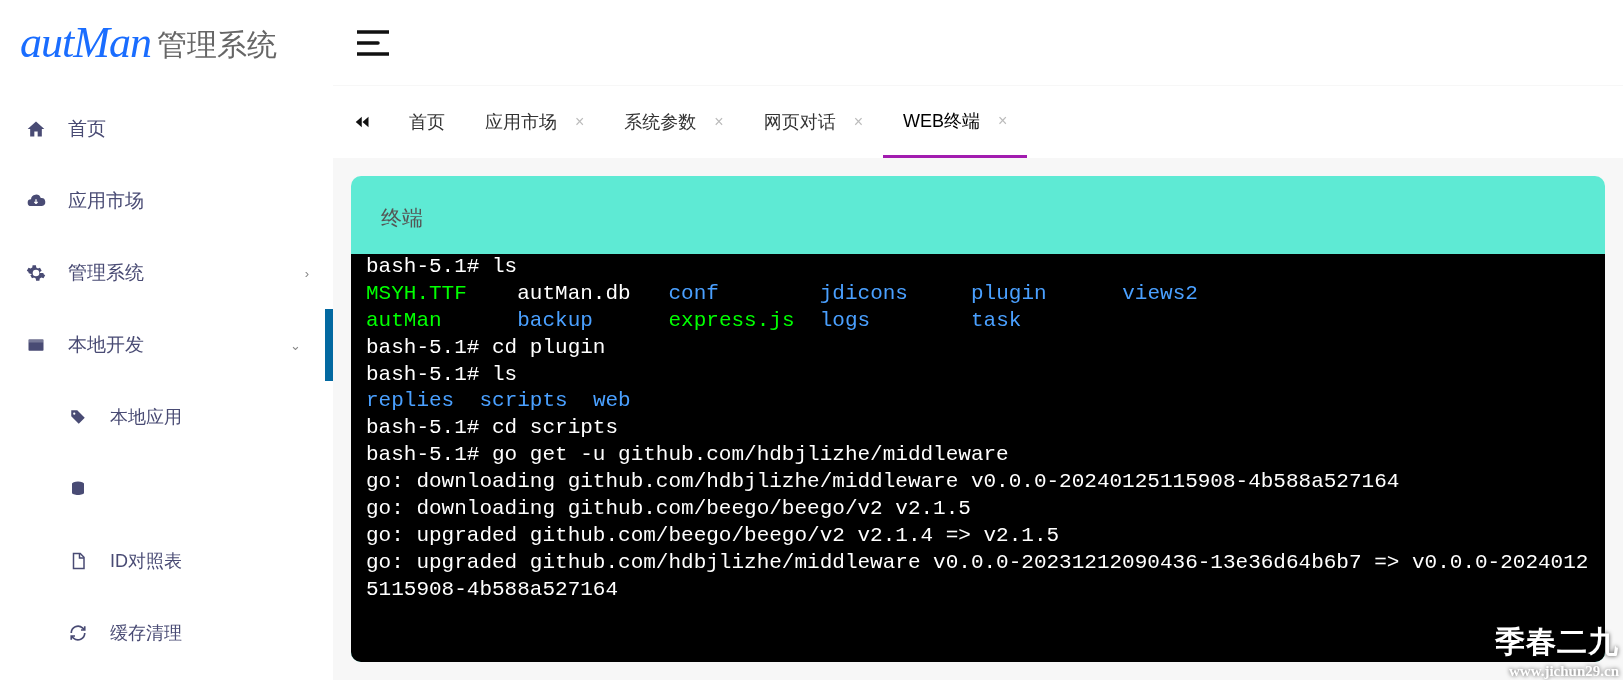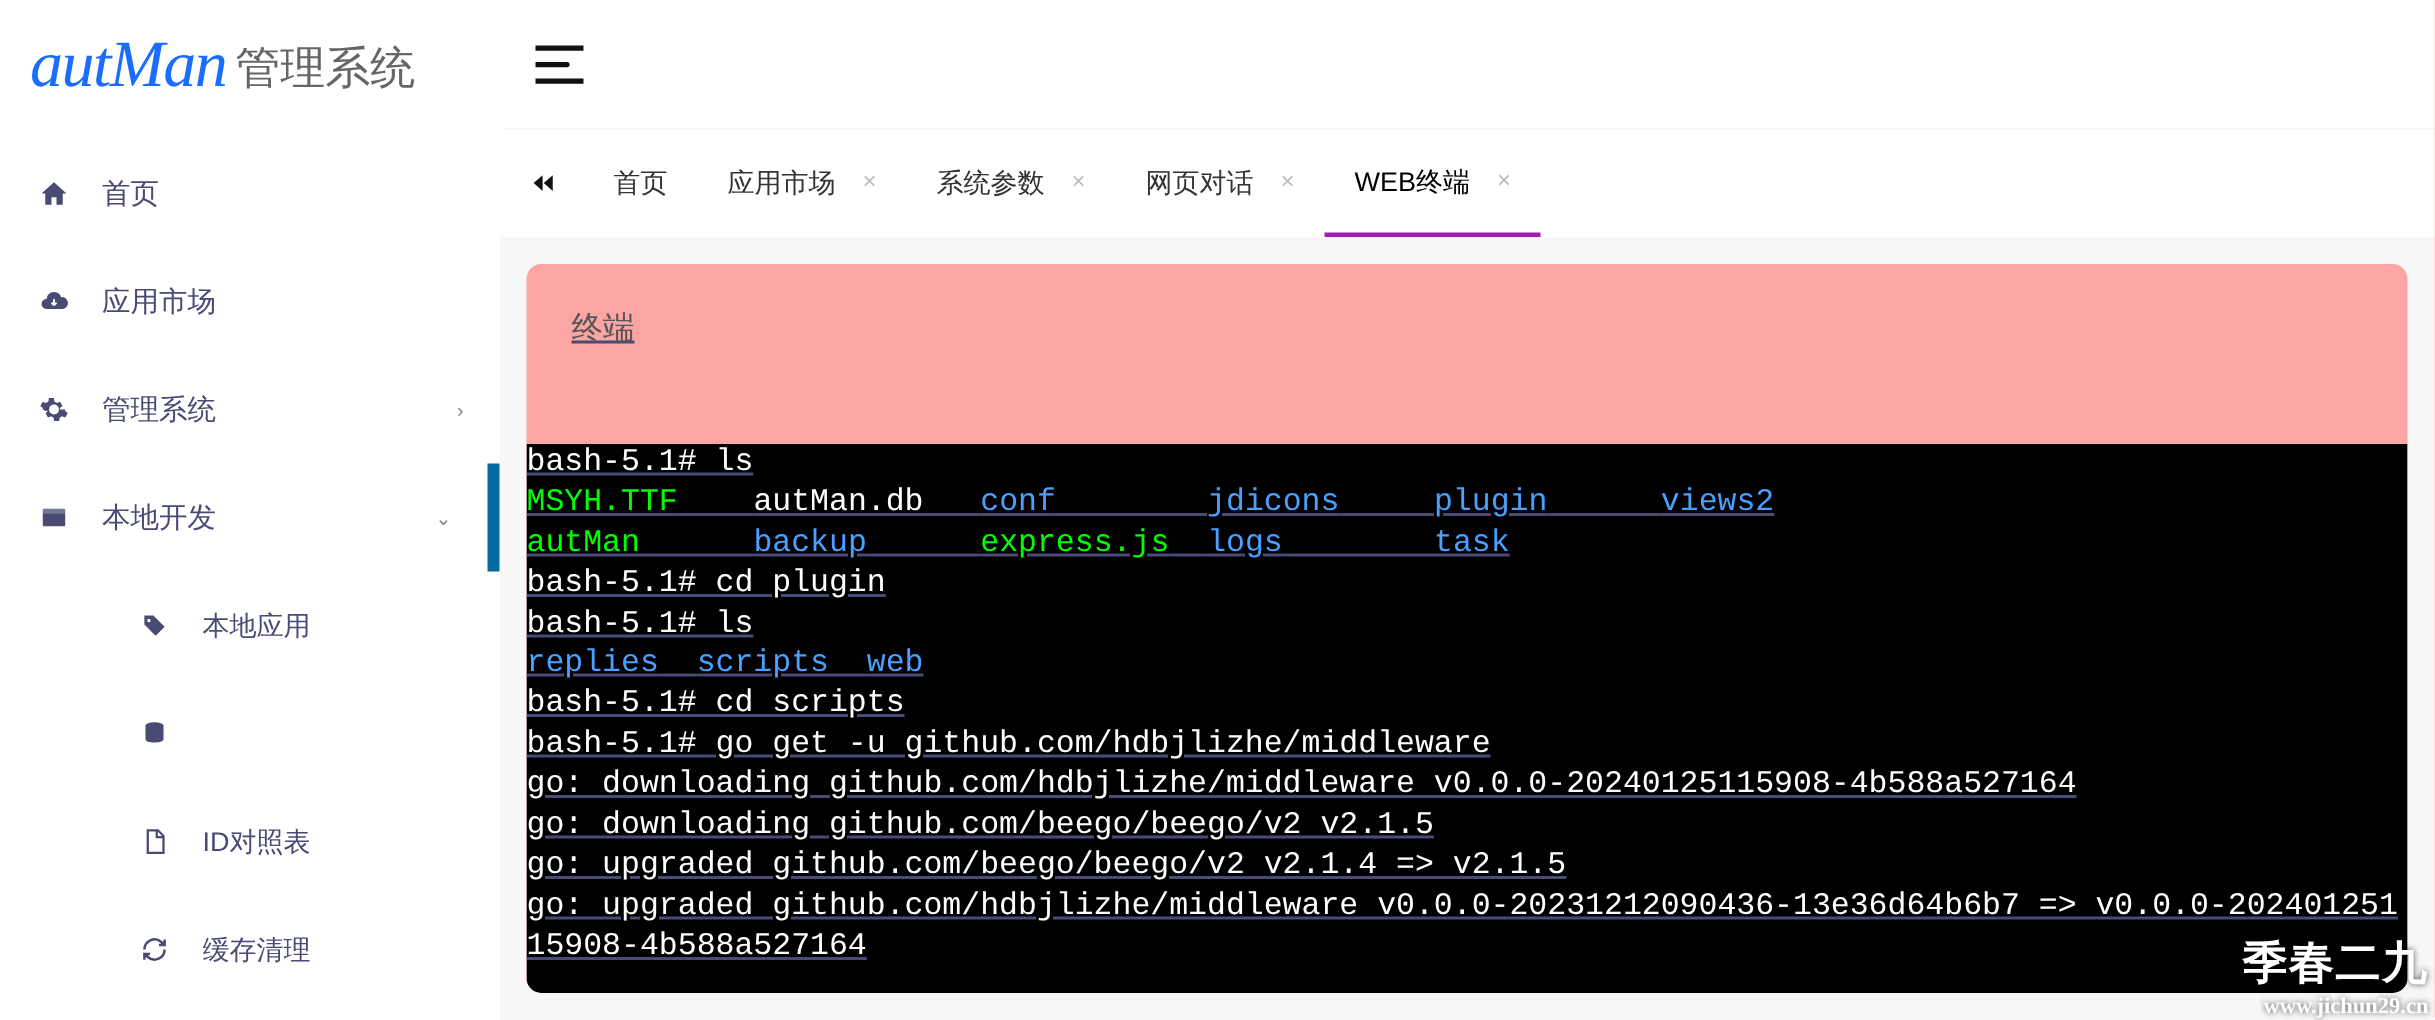--- a/index.html
+++ b/index.html
@@ -5,42 +5,42 @@
 * { margin: 0; padding: 0; box-sizing: border-box; }
 body { font-family: -apple-system, BlinkMacSystemFont, "Segoe UI", "PingFang SC", "Microsoft YaHei", sans-serif; background: #fff; color: #494b74; font-size: 15px; width: 1623px; height: 680px; overflow: hidden; position: relative; }
 
 .sidebar { position: fixed; left: 0; top: 0; width: 333px; height: 100%; background: #fff; display: flex; flex-direction: column; }
 .logo-area { height: 85px; display: flex; align-items: center; padding-left: 20px; gap: 6px; }
 .logo-script { font-family: "Brush Script MT", cursive; font-style: italic; font-size: 44px; color: #1a6dff; letter-spacing: -1px; }
 .logo-sub { font-size: 30px; color: #666; margin-top: 6px; font-weight: 400; }
 
 .nav { flex: 1; padding-top: 8px; }
 .nav-item { display: flex; align-items: center; padding: 0 24px 0 24px; height: 72px; cursor: pointer; color: #494b74; font-size: 19px; position: relative; }
-.nav-item.sub { padding-left: 91px; font-size: 18px; }
+.nav-item.sub { padding-left: 66px; font-size: 18px; }
 .nav-item .icon { width: 24px; display: inline-flex; justify-content: center; margin-right: 20px; font-size: 18px; color: #494b74; }
 .nav-item .label { flex: 1; }
 .nav-item .chevron { font-size: 13px; color: #888; }
 .nav-item.active { border-right: 8px solid #0369a1; }
 
 .main { margin-left: 333px; height: 100%; display: flex; flex-direction: column; background: #f7f7f7; }
 .topbar { height: 85px; background: #fff; display: flex; align-items: center; padding: 0 24px; }
 .menu-toggle { cursor: pointer; }
 .menu-toggle svg { width: 32px; height: 28px; }
 
 .tabs { height: 72px; background: #fff; display: flex; align-items: center; padding: 0 10px; border-top: none; margin-top: 1px; }
 .tab-home { width: 36px; display: flex; justify-content: center; cursor: pointer; color: #111; margin-right: 10px; }
 .tab { display: flex; align-items: center; padding: 0 20px; height: 100%; cursor: pointer; color: #333; font-size: 18px; gap: 18px; }
 .tab .close { color: #bbb; font-size: 16px; cursor: pointer; }
 .tab.active { color: #000; border-bottom: 3px solid #a21caf; }
 
 .content { flex: 1; padding: 18px; overflow: hidden; display: flex; flex-direction: column; }
-.panel { background: #fca5a5; border-radius: 10px; flex: 1; display: flex; flex-direction: column; overflow: hidden; text-decoration: underline; }
+.panel { background: #5eead4; border-radius: 10px; flex: 1; display: flex; flex-direction: column; overflow: hidden; }
 .panel-title { padding: 28px 30px 22px 30px; font-size: 21px; color: #555; font-weight: 400; }
 
-.terminal { flex: 1; background: #000; color: #fff; font-family: "Consolas", "Menlo", "Courier New", monospace; font-size: 21px; line-height: 1.28; padding: 0 0; overflow: hidden; white-space: pre-wrap; word-break: break-all; margin-top: 42px; }
+.terminal { flex: 1; background: #000; color: #fff; font-family: "Consolas", "Menlo", "Courier New", monospace; font-size: 21px; line-height: 1.28; padding: 0 15px; overflow: hidden; white-space: pre-wrap; word-break: break-all; }
 .terminal .g { color: #00ff00; }
 .terminal .b { color: #4aa0ff; }
 .terminal .w { color: #fff; }
 
 .watermark { position: fixed; right: 4px; bottom: 0; text-align: right; color: #fff; font-weight: 700; pointer-events: none; text-shadow: 0 0 4px rgba(0,0,0,.7); }
 .watermark .wm1 { font-size: 30px; font-family: Liberation Mono, monospace; letter-spacing: 1px; }
 .watermark .wm2 { font-size: 15px; font-family: Liberation Serif, serif; font-weight: 700; }
 
 svg { display: block; }
 </style>

